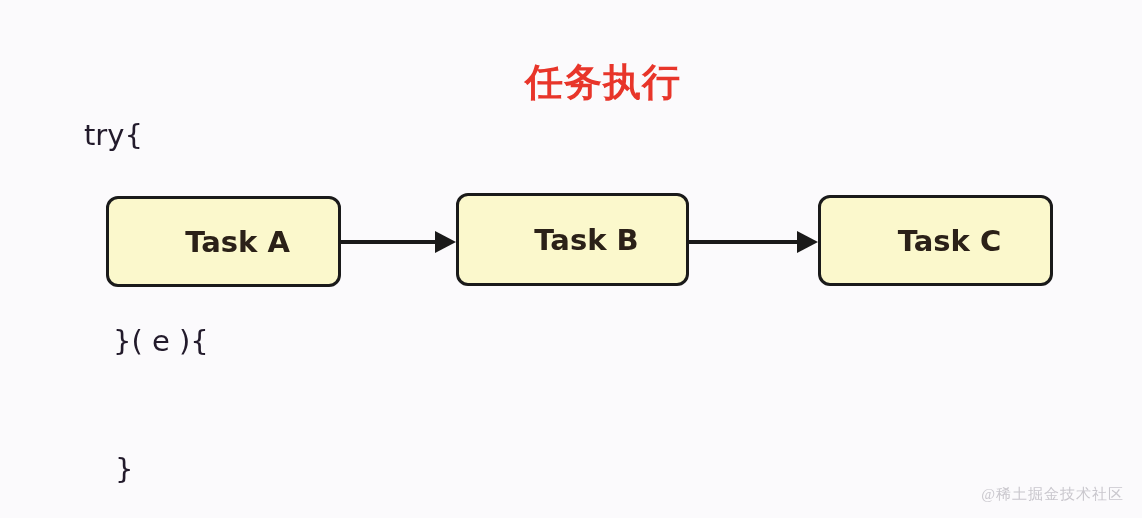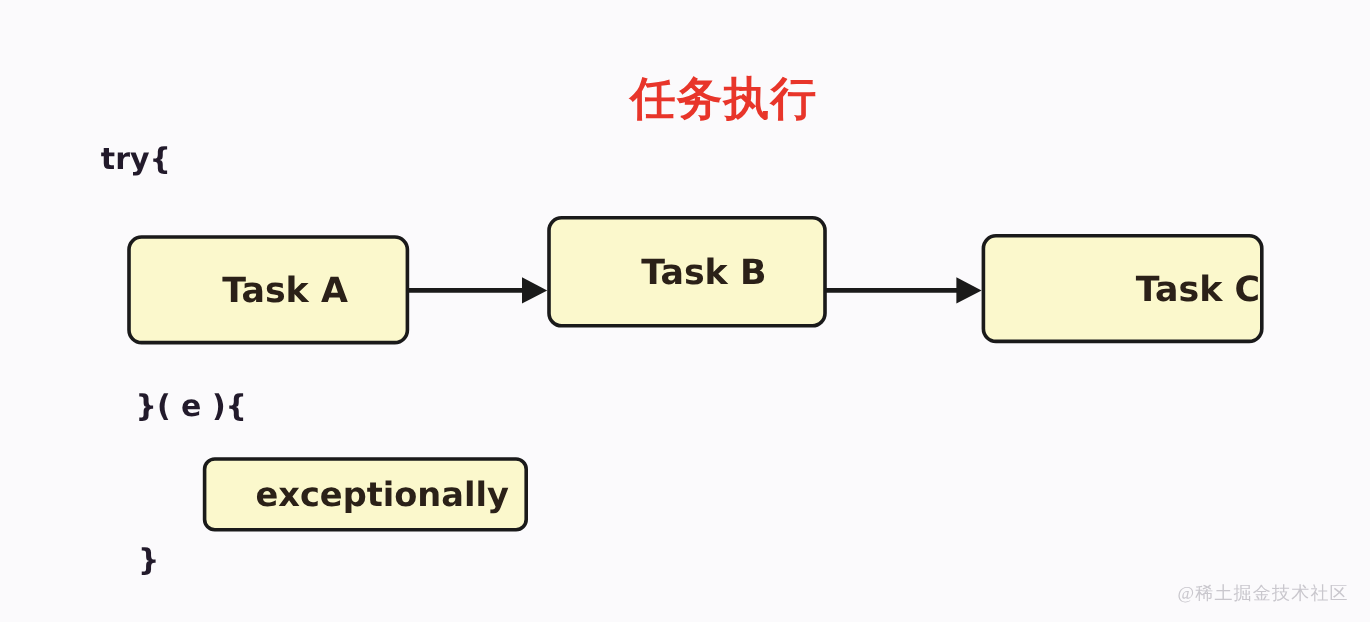--- a/index.html
+++ b/index.html
@@ -31,22 +31,22 @@
     font-weight: bold;
     color: #e8352a;
     letter-spacing: 1px;
     font-family: "DejaVu Sans", "Liberation Sans", sans-serif;
     margin-left: 32px;
   }
 
   
   .code-text {
     position: absolute;
-    font-size: 25px;
-    font-weight: bold;
+    font-size: 29px;
+    font-weight: normal;
     color: #221a2b;
     white-space: pre;
     font-family: "DejaVu Sans", "Liberation Sans", sans-serif;
   }
   .code-try   { left: 84px;  top: 118px; }
   .code-catch { left: 113px; top: 324px; }
   .code-close { left: 115px; top: 452px; }
 
   
   .task-box {
@@ -58,22 +58,22 @@
     display: flex;
     align-items: center;
     justify-content: center;
     font-size: 29px;
     font-weight: bold;
     color: #2b2118;
     font-family: "DejaVu Sans", "Liberation Sans", sans-serif;
     padding-left: 28px;
   }
   .box-task-a { left: 106px; top: 196px; width: 235px; height: 91px; }
-  .box-task-b { left: 456px; top: 180px; width: 233px; height: 93px; }
-  .box-task-c { left: 818px; top: 195px; width: 235px; height: 91px; justify-content: flex-end; }
+  .box-task-b { left: 456px; top: 193px; width: 233px; height: 93px; }
+  .box-task-c { left: 818px; top: 195px; width: 235px; height: 91px; }
   .box-exceptionally {
     left: 169px; top: 381px; width: 271px; height: 62px;
     font-size: 28px;
     border-radius: 10px;
   }
 
   
   .arrow-svg {
     position: absolute;
     overflow: visible;
@@ -118,21 +118,18 @@
     <line x1="0" y1="16" x2="112" y2="16" stroke="#1a1a1a" stroke-width="4"></line>
     <polygon points="109,5 130,16 109,27" fill="#1a1a1a"></polygon>
   </svg>
 
   <div class="task-box box-task-c">
     <span>Task C</span>
   </div>
 
   <div class="code-text code-catch">}( e ){</div>
 
-  <div class="task-box box-exceptionally">
-    <span>exceptionally</span>
-  </div>
 
   <div class="code-text code-close">}</div>
 
   <div class="watermark">@稀土掘金技术社区</div>
 
 </div>
 
 </body></html>

